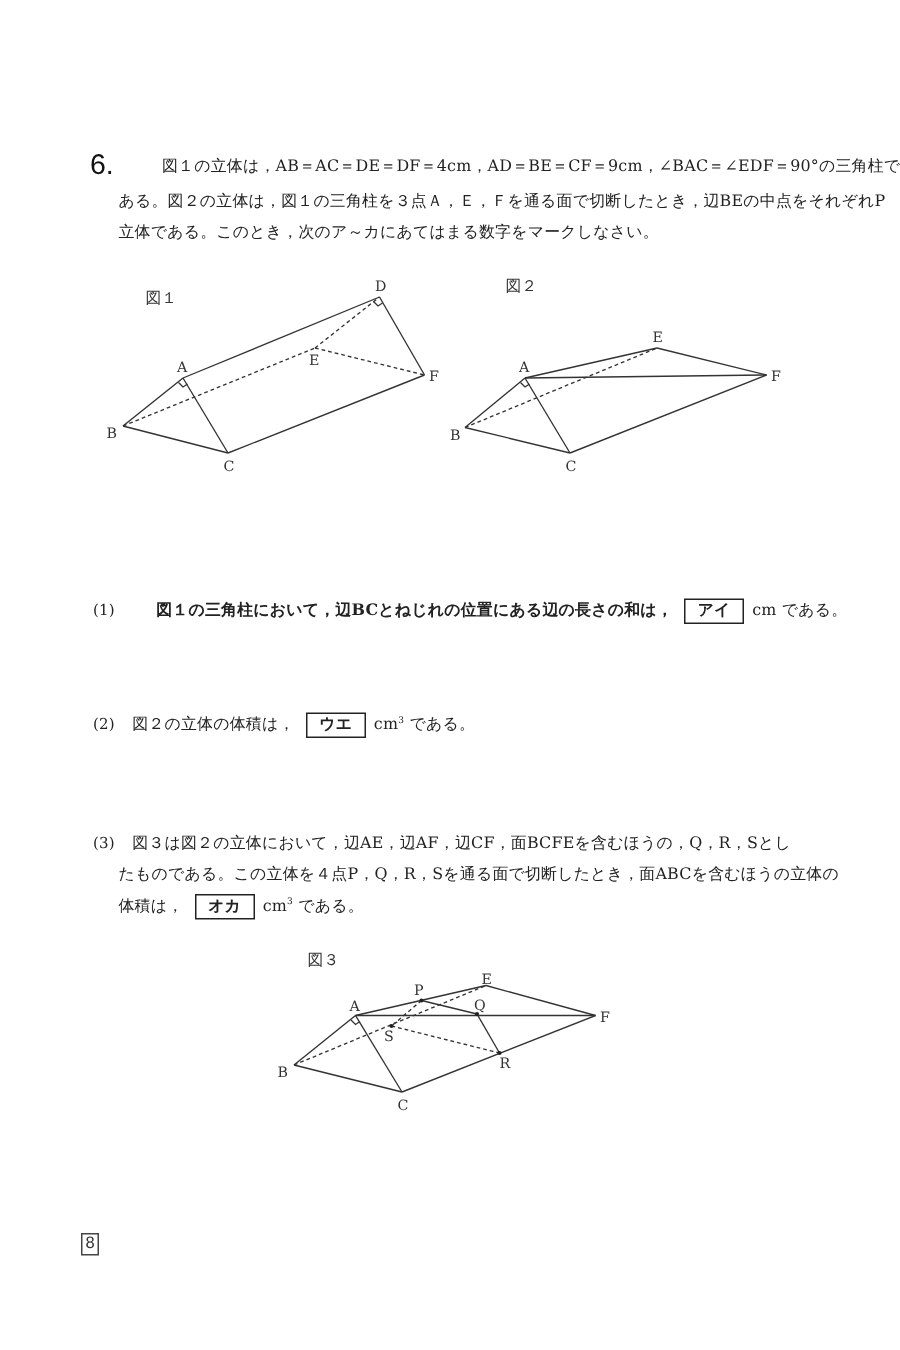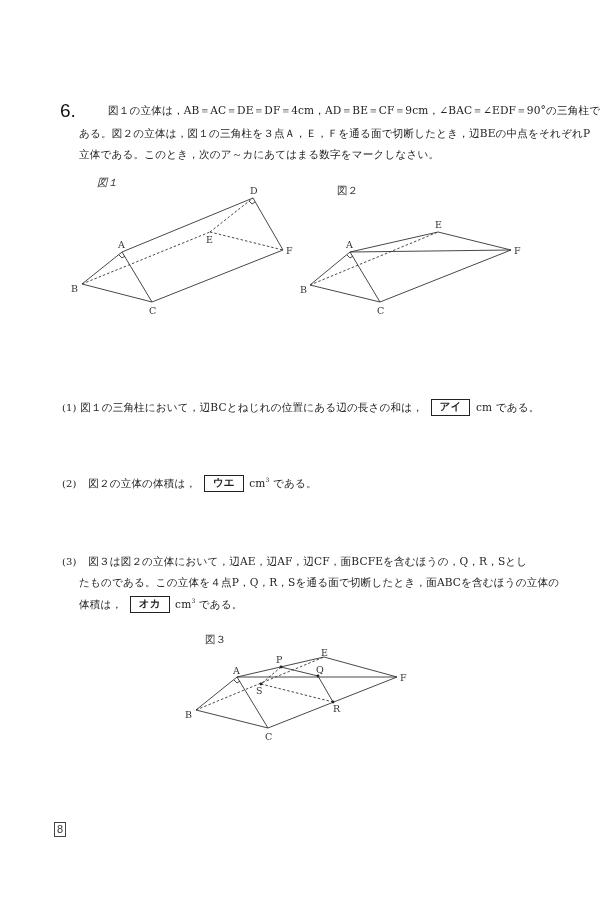--- a/index.html
+++ b/index.html
@@ -6,40 +6,40 @@
   body {
     width:600px; height:900px; background:#ffffff; position:relative; overflow:hidden;
     font-family:"DejaVu Serif","Liberation Serif",serif; color:#222;
   }
   .abs { position:absolute; }
   .qnum { font-family:"Liberation Sans",sans-serif; font-size:19px; font-weight:normal; color:#111; }
   .line { font-size:10.6px; letter-spacing:0.15px; white-space:nowrap; color:#222; }
   .sub-label { font-size:10px; color:#222; }
   .ansbox {
     display:inline-block; border:1px solid #222; padding:0 8px; height:15px; line-height:15px;
-    font-family:Liberation Mono, monospace; font-size:10.5px; font-weight:bold;
+    font-family:Liberation Sans, sans-serif; font-size:10.5px; font-weight:bold;
     vertical-align:middle; margin:0 2px 0 4px;
   }
   .fig-title { font-size:10.5px; color:#333; }
   svg text { font-family:"DejaVu Serif","Liberation Serif",serif; font-size:9.5px; fill:#333; }
   .page-num {
     border:1px solid #444; font-family:"Liberation Sans",sans-serif; font-size:11px;
     width:10px; height:13px; line-height:13px; text-align:center; color:#333;
   }
   sup { font-size:6px; vertical-align:super; line-height:0; }
 </style>
 </head>
 <body>
 
 <div class="abs qnum" style="left:60px; top:100px;">6.</div>
 <div class="abs line" style="left:79px; top:104px;margin-left:29px;">図１の立体は，AB＝AC＝DE＝DF＝4cm，AD＝BE＝CF＝9cm，∠BAC＝∠EDF＝90°の三角柱で</div>
 <div class="abs line" style="left:79px; top:127px;">ある。図２の立体は，図１の三角柱を３点Ａ，Ｅ，Ｆを通る面で切断したとき，辺BEの中点をそれぞれP</div>
 <div class="abs line" style="left:79px; top:148px;">立体である。このとき，次のア～カにあてはまる数字をマークしなさい。</div>
 
-<div class="abs fig-title" style="left:97px; top:176px;font-style:italic;">図１</div>
+<div class="abs fig-title" style="left:97px; top:192px;">図１</div>
 <div class="abs fig-title" style="left:337px; top:184px;text-align:center;">図２</div>
 
 <svg class="abs" style="left:0; top:0;" width="600" height="900">
 
   <g stroke="#333" stroke-width="0.9" fill="none">
     <line x1="122" y1="252" x2="82" y2="284"></line>
     <line x1="82" y1="284" x2="152" y2="302"></line>
     <line x1="122" y1="252" x2="152" y2="302"></line>
     <line x1="122" y1="252" x2="253" y2="198"></line>
     <line x1="152" y1="302" x2="283" y2="250"></line>
@@ -106,21 +106,21 @@
   <text x="321" y="656">E</text>
   <text x="400" y="681">F</text>
   <text x="276" y="663">P</text>
   <text x="316" y="673">Q</text>
   <text x="333" y="712">R</text>
   <text x="256" y="694">S</text>
 </svg>
 
 <div class="abs line" style="left:62px; top:399px;">
   <span class="sub-label">(1)</span>
-  <span style="margin-left:0;">図１の三角柱において，辺BCとねじれの位置にある辺の長さの和は，</span>
+  <span style="margin-left:24px;font-weight:bold;">図１の三角柱において，辺BCとねじれの位置にある辺の長さの和は，</span>
   <span class="ansbox">アイ</span>
   <span>cm である。</span>
 </div>
 
 <div class="abs line" style="left:62px; top:475px;">
   <span class="sub-label">(2)</span>
   <span style="margin-left:8px;">図２の立体の体積は，</span>
   <span class="ansbox">ウエ</span>
   <span>cm</span><sup>3</sup><span> である。</span>
 </div>

